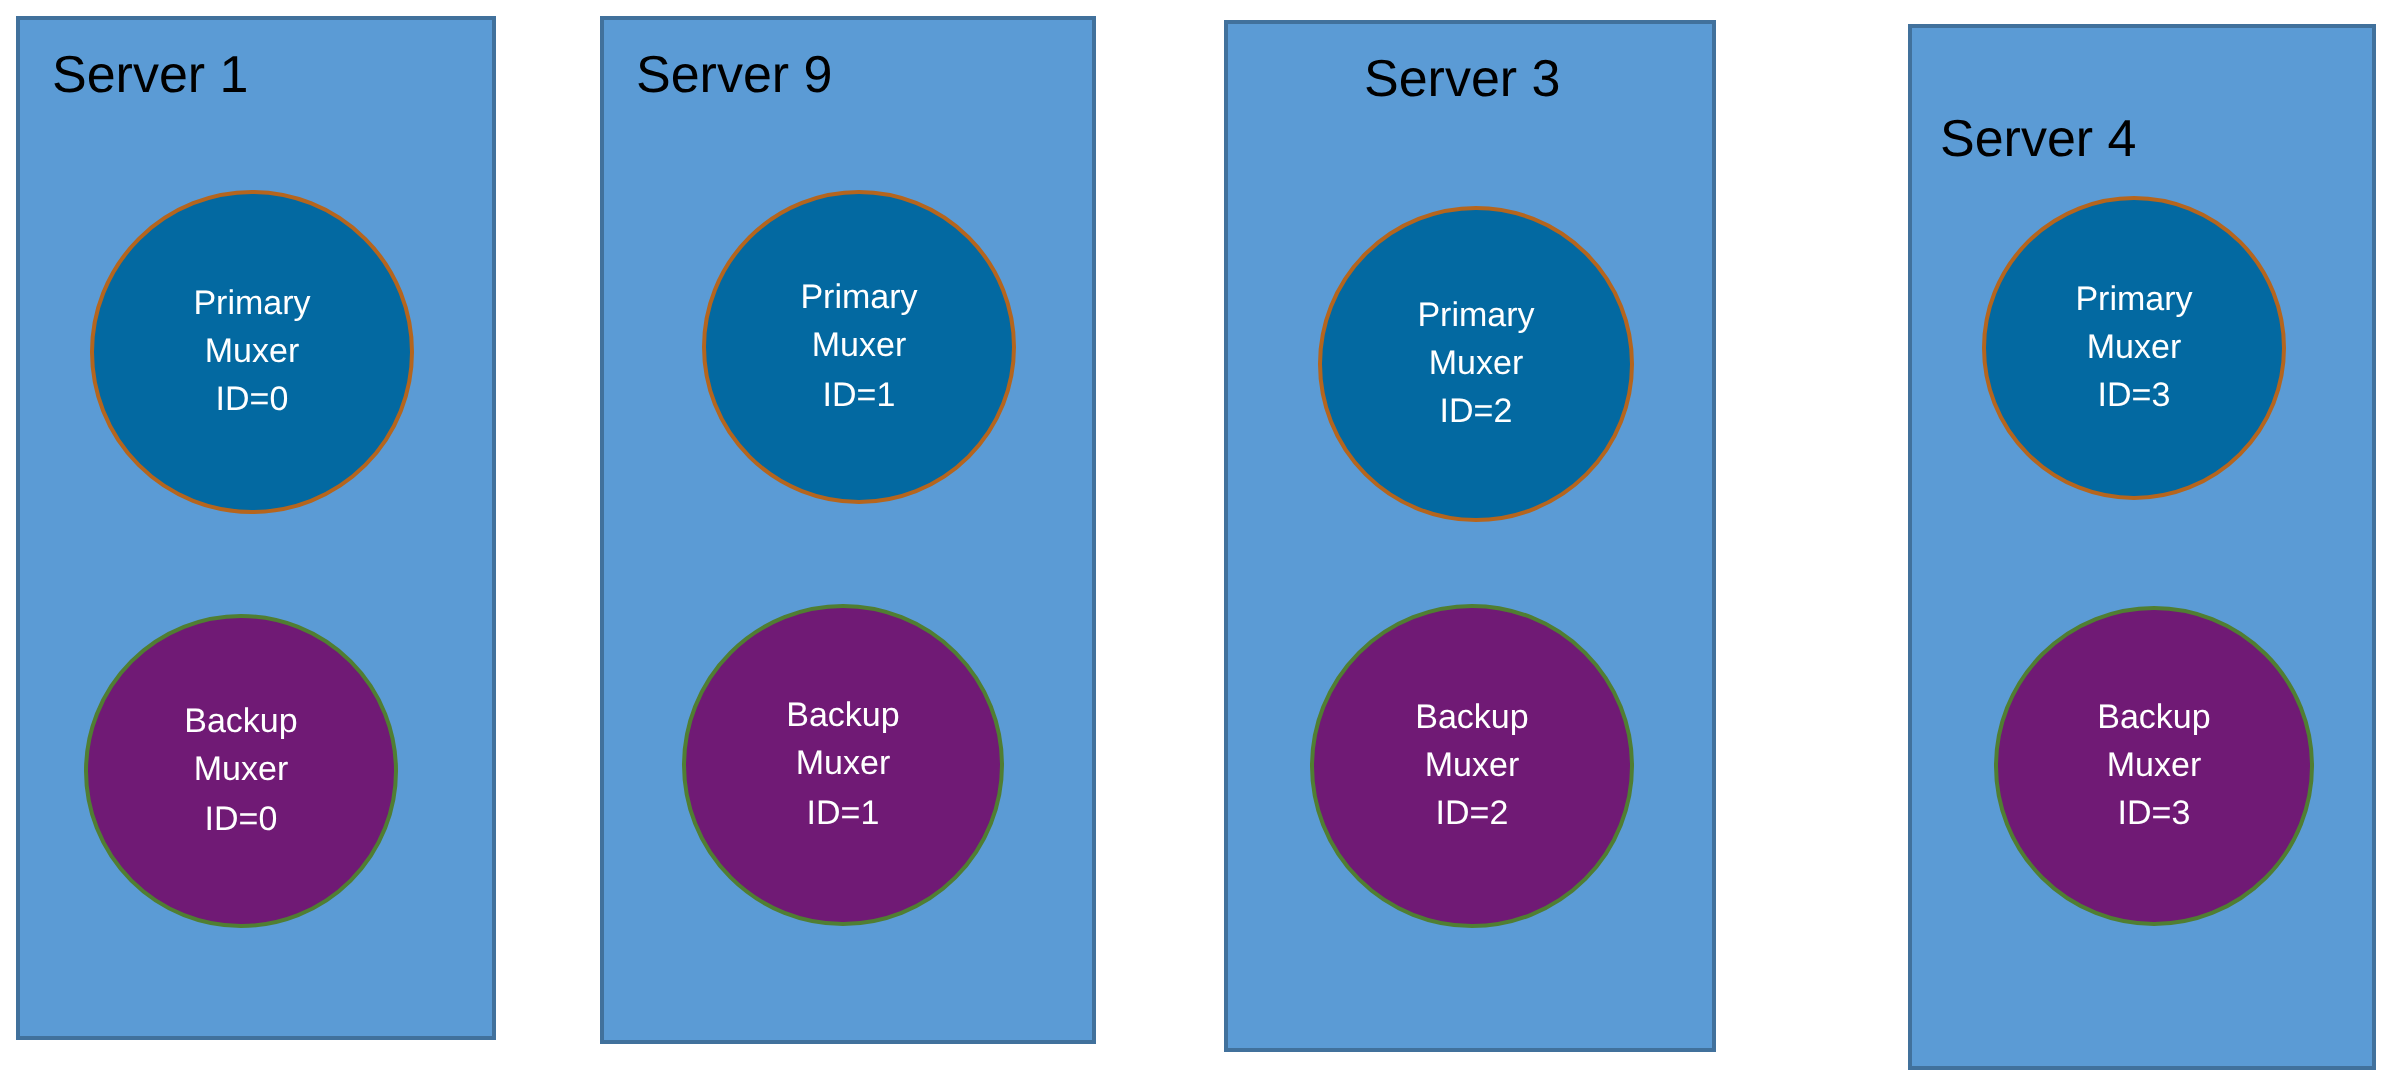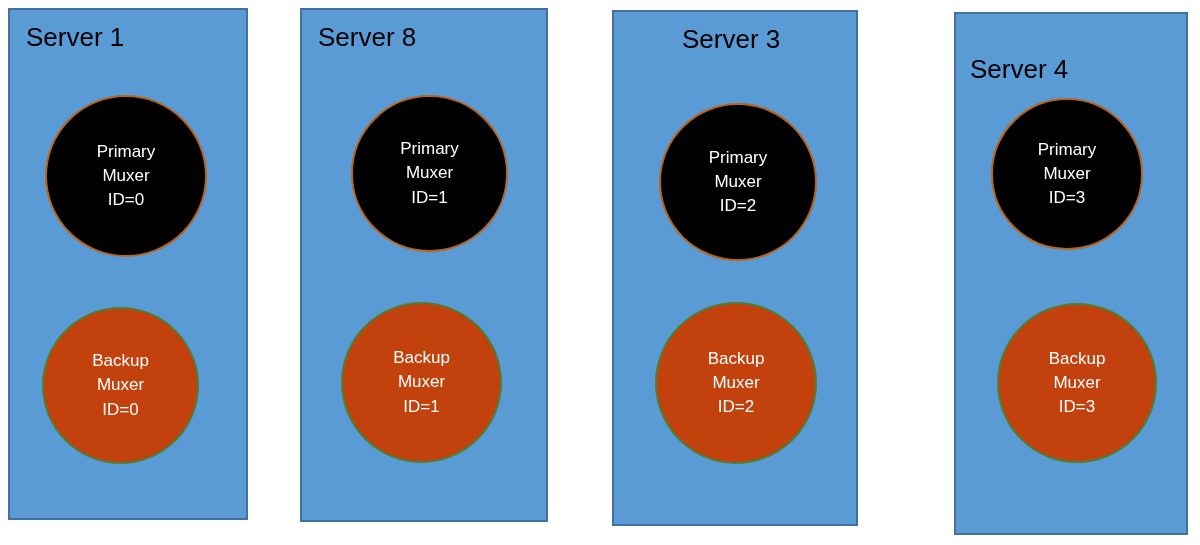--- a/index.html
+++ b/index.html
@@ -39,25 +39,25 @@
     display: flex;
     flex-direction: column;
     align-items: center;
     justify-content: center;
     color: #FFFFFF;
     font-size: 17px;
     line-height: 1.42;
     text-align: center;
   }
   .muxer-node.primary {
-    background: #000000;
+    background: #0369a1;
     border: 2px solid #B5651D;
   }
   .muxer-node.backup {
-    background: #c2410c;
+    background: #701a75;
     border: 2px solid #507E32;
   }
   .muxer-line {
     display: block;
     white-space: nowrap;
   }
 </style>
 </head>
 <body>
 
@@ -68,21 +68,21 @@
       <span class="muxer-line">Primary</span>
       <span class="muxer-line">Muxer</span>
       <span class="muxer-line">ID=0</span>
     </div>
     <div class="muxer-node backup" style="left: 42px; top: 307px; width: 157px; height: 157px;">
       <span class="muxer-line">Backup</span>
       <span class="muxer-line">Muxer</span>
       <span class="muxer-line">ID=0</span>
     </div>
     <div class="server-panel" style="left: 300px; top: 8px; width: 248px; height: 514px;"></div>
-    <div class="server-title" style="left: 318px; top: 24px;">Server 8</div>
+    <div class="server-title" style="left: 318px; top: 24px;">Server 9</div>
     <div class="muxer-node primary" style="left: 351px; top: 95px; width: 157px; height: 157px;">
       <span class="muxer-line">Primary</span>
       <span class="muxer-line">Muxer</span>
       <span class="muxer-line">ID=1</span>
     </div>
     <div class="muxer-node backup" style="left: 341px; top: 302px; width: 161px; height: 161px;">
       <span class="muxer-line">Backup</span>
       <span class="muxer-line">Muxer</span>
       <span class="muxer-line">ID=1</span>
     </div>

